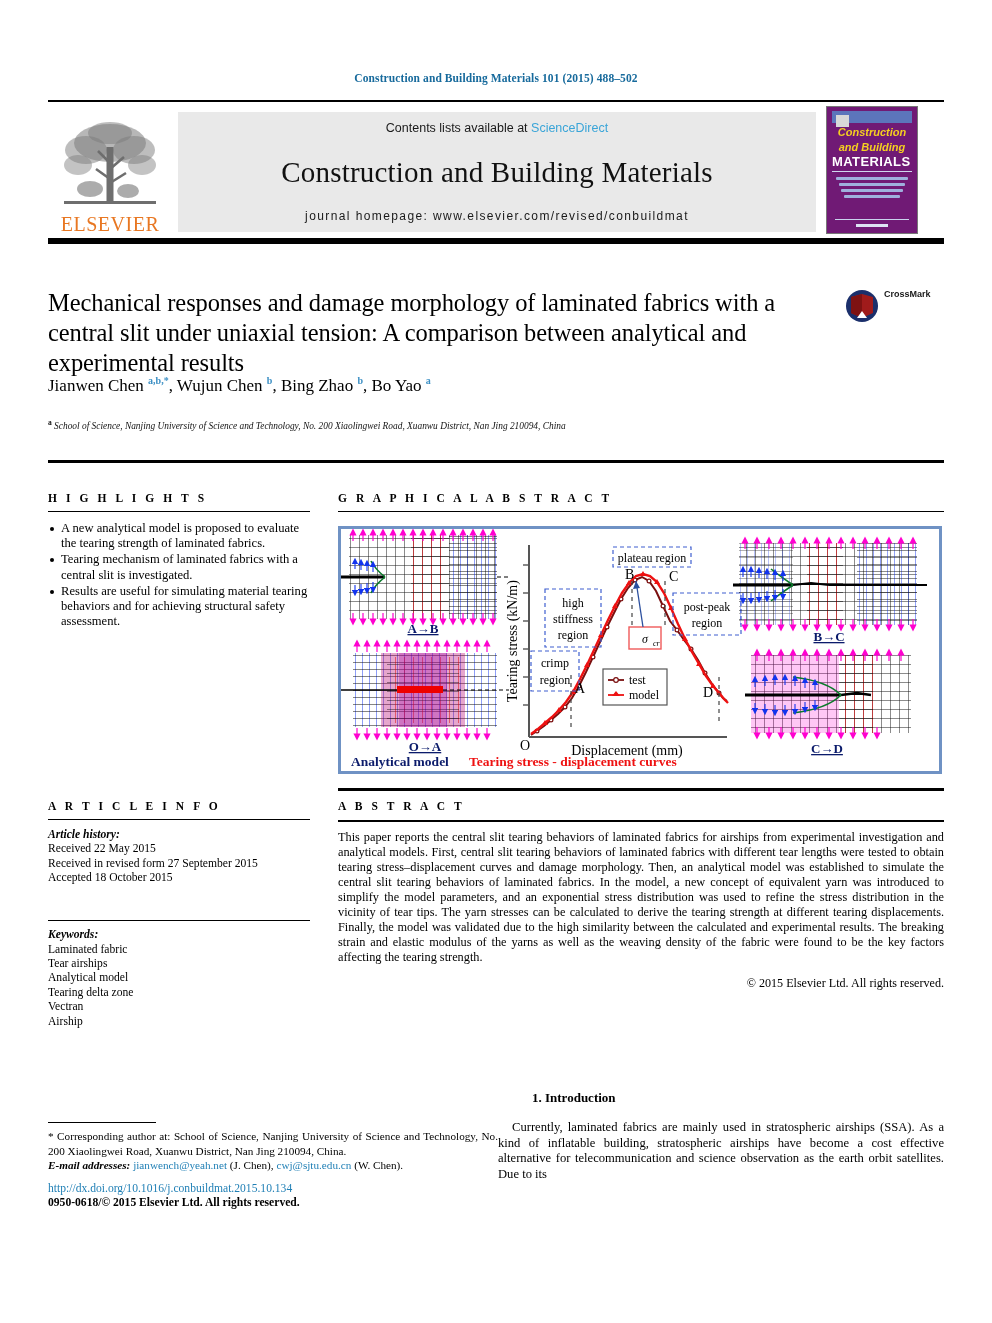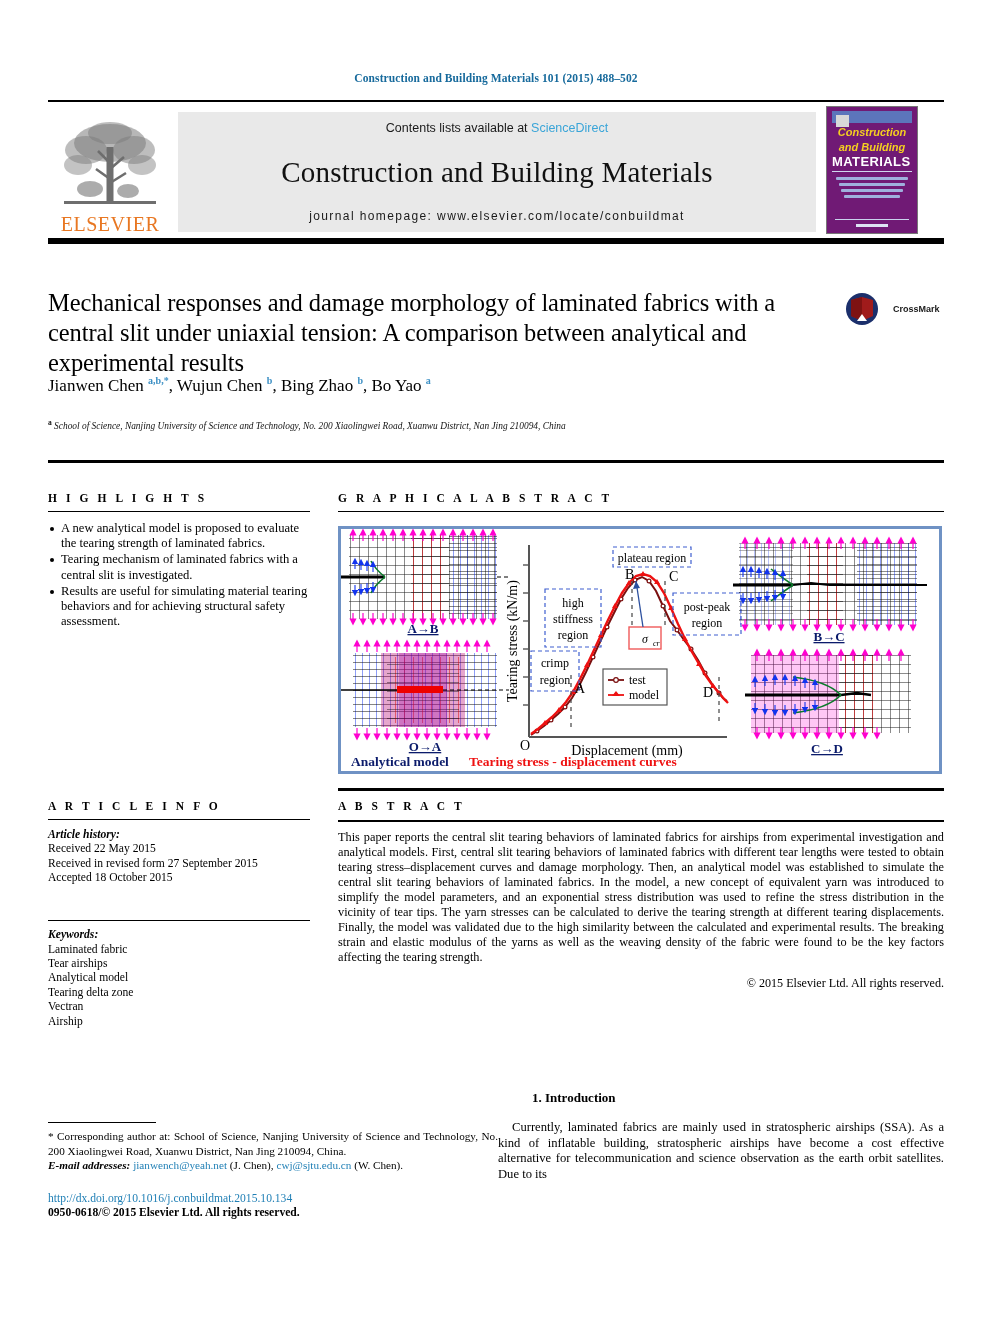--- a/index.html
+++ b/index.html
@@ -82,21 +82,21 @@
   }
 
   
   .title{
     position:absolute;left:48px;top:288px;width:760px;
     font-family:"Liberation Serif",serif;
     font-size:24.5px;line-height:30px;color:#000;letter-spacing:-.1px;
   }
   .crossmark{
     position:absolute;left:845px;top:289px;width:100px;height:40px;
-    display:flex;align-items:center;gap:14px;
+    display:flex;gap:5px;
   }
   .cm-logo{width:34px;height:34px;}
   .cm-text{font-family:"Liberation Sans",sans-serif;font-size:9px;font-weight:bold;color:#1a1a1a;}
   .authors{
     position:absolute;left:48px;top:375px;width:800px;
     font-family:"Liberation Serif",serif;font-size:17px;color:#000;
   }
   .authors sup{color:#3b8fc4;font-size:10px;font-weight:bold;}
   .affil{
     position:absolute;left:48px;top:417px;width:860px;
@@ -151,21 +151,21 @@
   }
 
   
   .bot-left{position:absolute;left:48px;top:1122px;width:450px;}
   .corr-rule{width:108px;height:1.4px;background:#000;margin-bottom:6px;}
   .corr{
     font-family:"Liberation Serif",serif;font-size:11.2px;line-height:14.2px;text-align:justify;
   }
   .corr .em{font-style:italic;font-weight:bold;}
   .lnk{color:#1f7fb5;}
-  .doi-block{margin-top:20px;}
+  .doi-block{margin-top:10px;}
   .doi-link{font-family:"Liberation Serif",serif;font-size:11.6px;color:#1f7fb5;}
   .issn{font-family:"Liberation Serif",serif;font-size:11.6px;font-weight:bold;margin-top:1px;}
 
   .bot-right{position:absolute;left:498px;top:1090px;width:446px;}
   .intro-head{font-family:"Liberation Serif",serif;font-weight:bold;font-size:13px;margin-left:34px;}
   .intro-text{
     font-family:"Liberation Serif",serif;font-size:12.6px;line-height:15.6px;
     text-align:justify;margin-top:14px;text-indent:14px;
   }
 </style>
@@ -199,21 +199,21 @@
         <rect x="6" y="84" width="92" height="3" fill="#6e6e6e"></rect>
       </svg>
       <div class="elsevier-word">ELSEVIER</div>
     </div>
 
     <div class="grey-band">
       <div class="contents-line">
         <span>Contents lists available at </span><span class="sd">ScienceDirect</span>
       </div>
       <div class="journal-name">Construction and Building Materials</div>
-      <div class="homepage">journal homepage: www.elsevier.com/locate/conbuildmat</div>
+      <div class="homepage">journal homepage: www.elsevier.com/revised/conbuildmat</div>
     </div>
 
     <div class="cover">
       <div class="cover-topbar">
         <div class="cover-elsmark"></div>
       </div>
       <div class="cover-t1">Construction</div>
       <div class="cover-t2">and Building</div>
       <div class="cover-t3">MATERIALS</div>
       <div class="cover-blurb">

